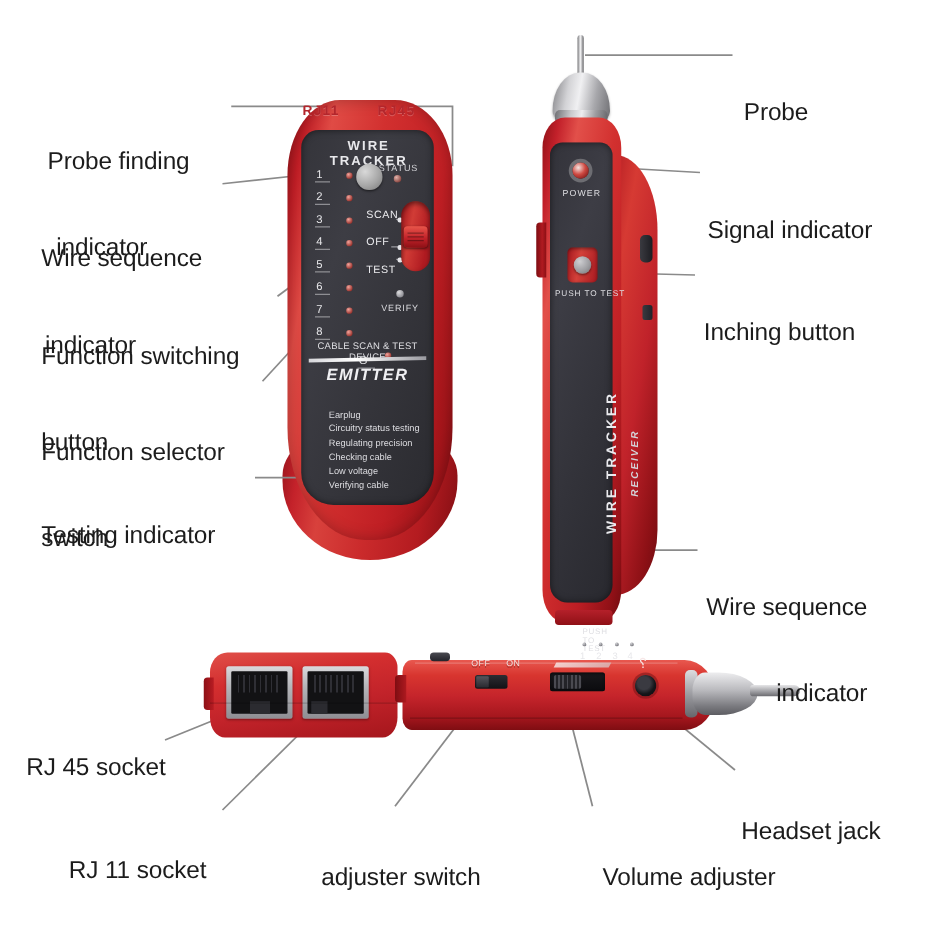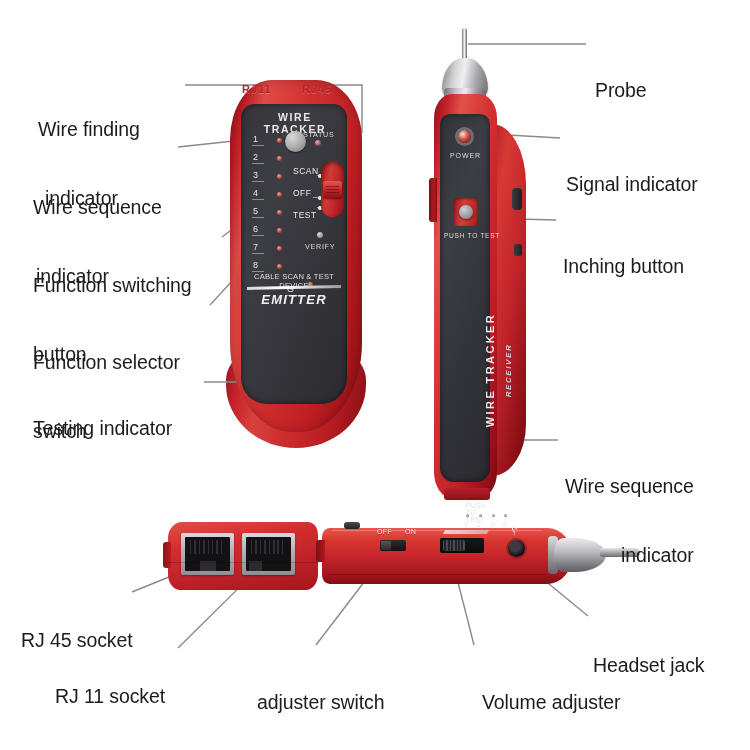--- a/index.html
+++ b/index.html
@@ -409,20 +409,28 @@
         </div>
       </div>
 
       <div class="led-verify"></div>
       <div class="tx-verify">VERIFY</div>
 
       <div class="tx-cable">CABLE SCAN &amp; TEST DEVICE</div>
       <div class="em-rule"></div>
       <div class="tx-emitter">EMITTER</div>
 
+      <div class="featlist">
+        <div>Earplug</div>
+        <div>Circuitry status testing</div>
+        <div>Regulating precision</div>
+        <div>Checking cable</div>
+        <div>Low voltage</div>
+        <div>Verifying cable</div>
+      </div>
     </div>
   </div>
 
   <div id="receiver">
     <div class="rc-tip"></div>
     <div class="rc-cone"></div>
     <div class="rc-collar"></div>
     <div class="rc-body2"></div>
     <div class="rc-body"></div>
     <div class="rc-clip"></div>
@@ -511,21 +519,21 @@
 
     <div class="ps-headicon">␦</div>
     <div class="ps-jack"></div>
 
     <div class="ps-ring"></div>
     <div class="ps-nose"></div>
     <div class="ps-tip"></div>
   </div>
 
   <div class="callout" style="left:38px;top:72px;">
-    <div>Wire finding</div>
+    <div>Probe finding</div>
     <div style="padding-left:7px;">indicator</div>
   </div>
 
   <div class="callout" style="left:33px;top:150px;">
     <div>Wire sequence</div>
     <div style="padding-left:3px;">indicator</div>
   </div>
 
   <div class="callout" style="left:33px;top:228px;">
     <div>Function switching</div>
@@ -551,21 +559,21 @@
 
   <div class="callout r" style="left:566px;top:127px;">
     <div>Signal indicator</div>
   </div>
 
   <div class="callout r" style="left:565px;top:429px;">
     <div>Wire sequence</div>
     <div style="padding-left:3px;">indicator</div>
   </div>
 
-  <div class="callout" style="left:21px;top:583px;text-align:center;">
+  <div class="callout" style="left:21px;top:557px;text-align:center;">
     <div>RJ 45 socket</div>
   </div>
 
   <div class="callout" style="left:55px;top:639px;">
     <div>RJ 11 socket</div>
   </div>
 
   <div class="callout" style="left:257px;top:645px;">
     <div>adjuster switch</div>
   </div>

